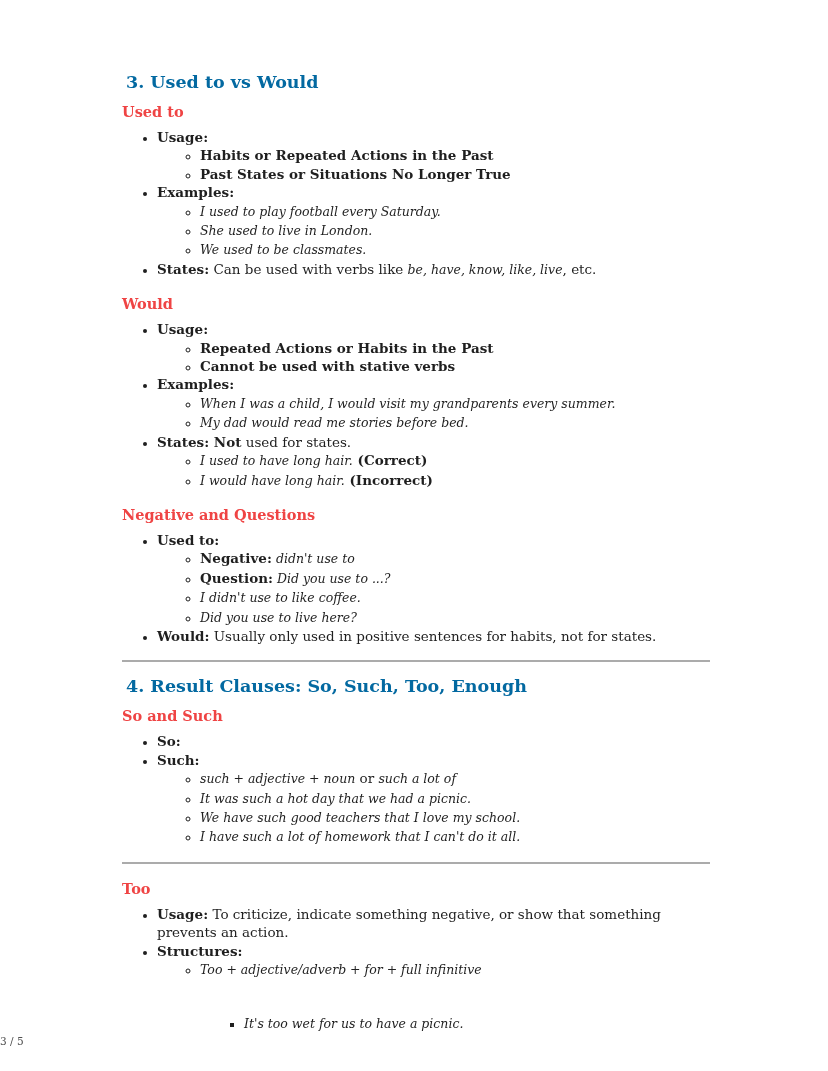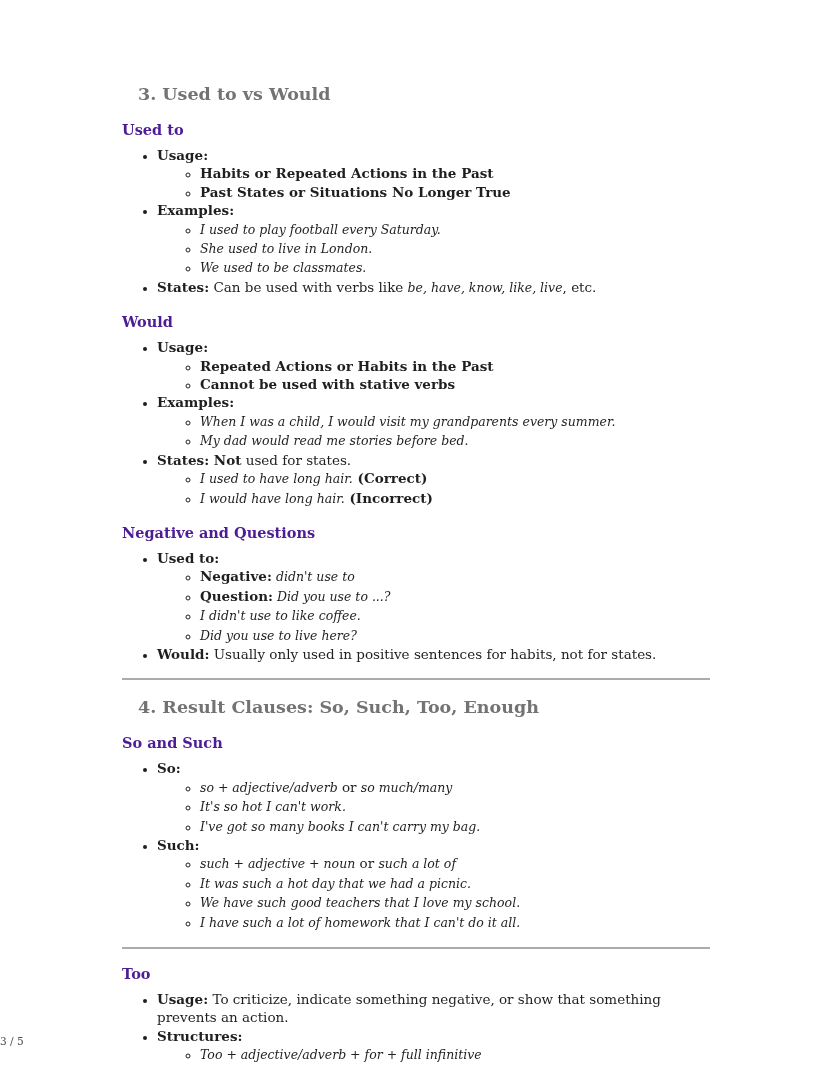--- a/index.html
+++ b/index.html
@@ -15,30 +15,30 @@
   }
   .content {
     position: absolute;
     left: 122px;
     top: 67px;
     width: 588px;
   }
   h2 {
     font-size: 17.5px;
     line-height: 22px;
-    margin: 16px;
+    margin: 4px;
     font-weight: bold;
-    color: #737373;
+    color: #0369a1;
   }
   h3 {
     font-size: 14.5px;
     line-height: 18px;
     margin: 16px 0 7px 0;
     font-weight: bold;
-    color: #4c1d95;
+    color: #ef4444;
   }
   h2 + h3 { margin-top: 10px; }
   ul {
     margin: 0;
     padding-left: 35px;
     list-style: disc;
   }
   ul ul {
     padding-left: 43px;
     list-style: circle;
@@ -132,25 +132,20 @@
     <li><span class="b">Would:</span><span> Usually only used in positive sentences for habits, not for states.</span></li>
   </ul>
 
   <hr class="section-divider">
 
   <h2>4. Result Clauses: So, Such, Too, Enough</h2>
 
   <h3>So and Such</h3>
   <ul class="l1">
     <li><span class="b">So:</span>
-      <ul>
-        <li><span class="it">so + adjective/adverb</span><span> or </span><span class="it">so much/many</span></li>
-        <li><span class="it">It's so hot I can't work.</span></li>
-        <li><span class="it">I've got so many books I can't carry my bag.</span></li>
-      </ul>
     </li>
     <li><span class="b">Such:</span>
       <ul>
         <li><span class="it">such + adjective + noun</span><span> or </span><span class="it">such a lot of</span></li>
         <li><span class="it">It was such a hot day that we had a picnic.</span></li>
         <li><span class="it">We have such good teachers that I love my school.</span></li>
         <li><span class="it">I have such a lot of homework that I can't do it all.</span></li>
       </ul>
     </li>
   </ul>

